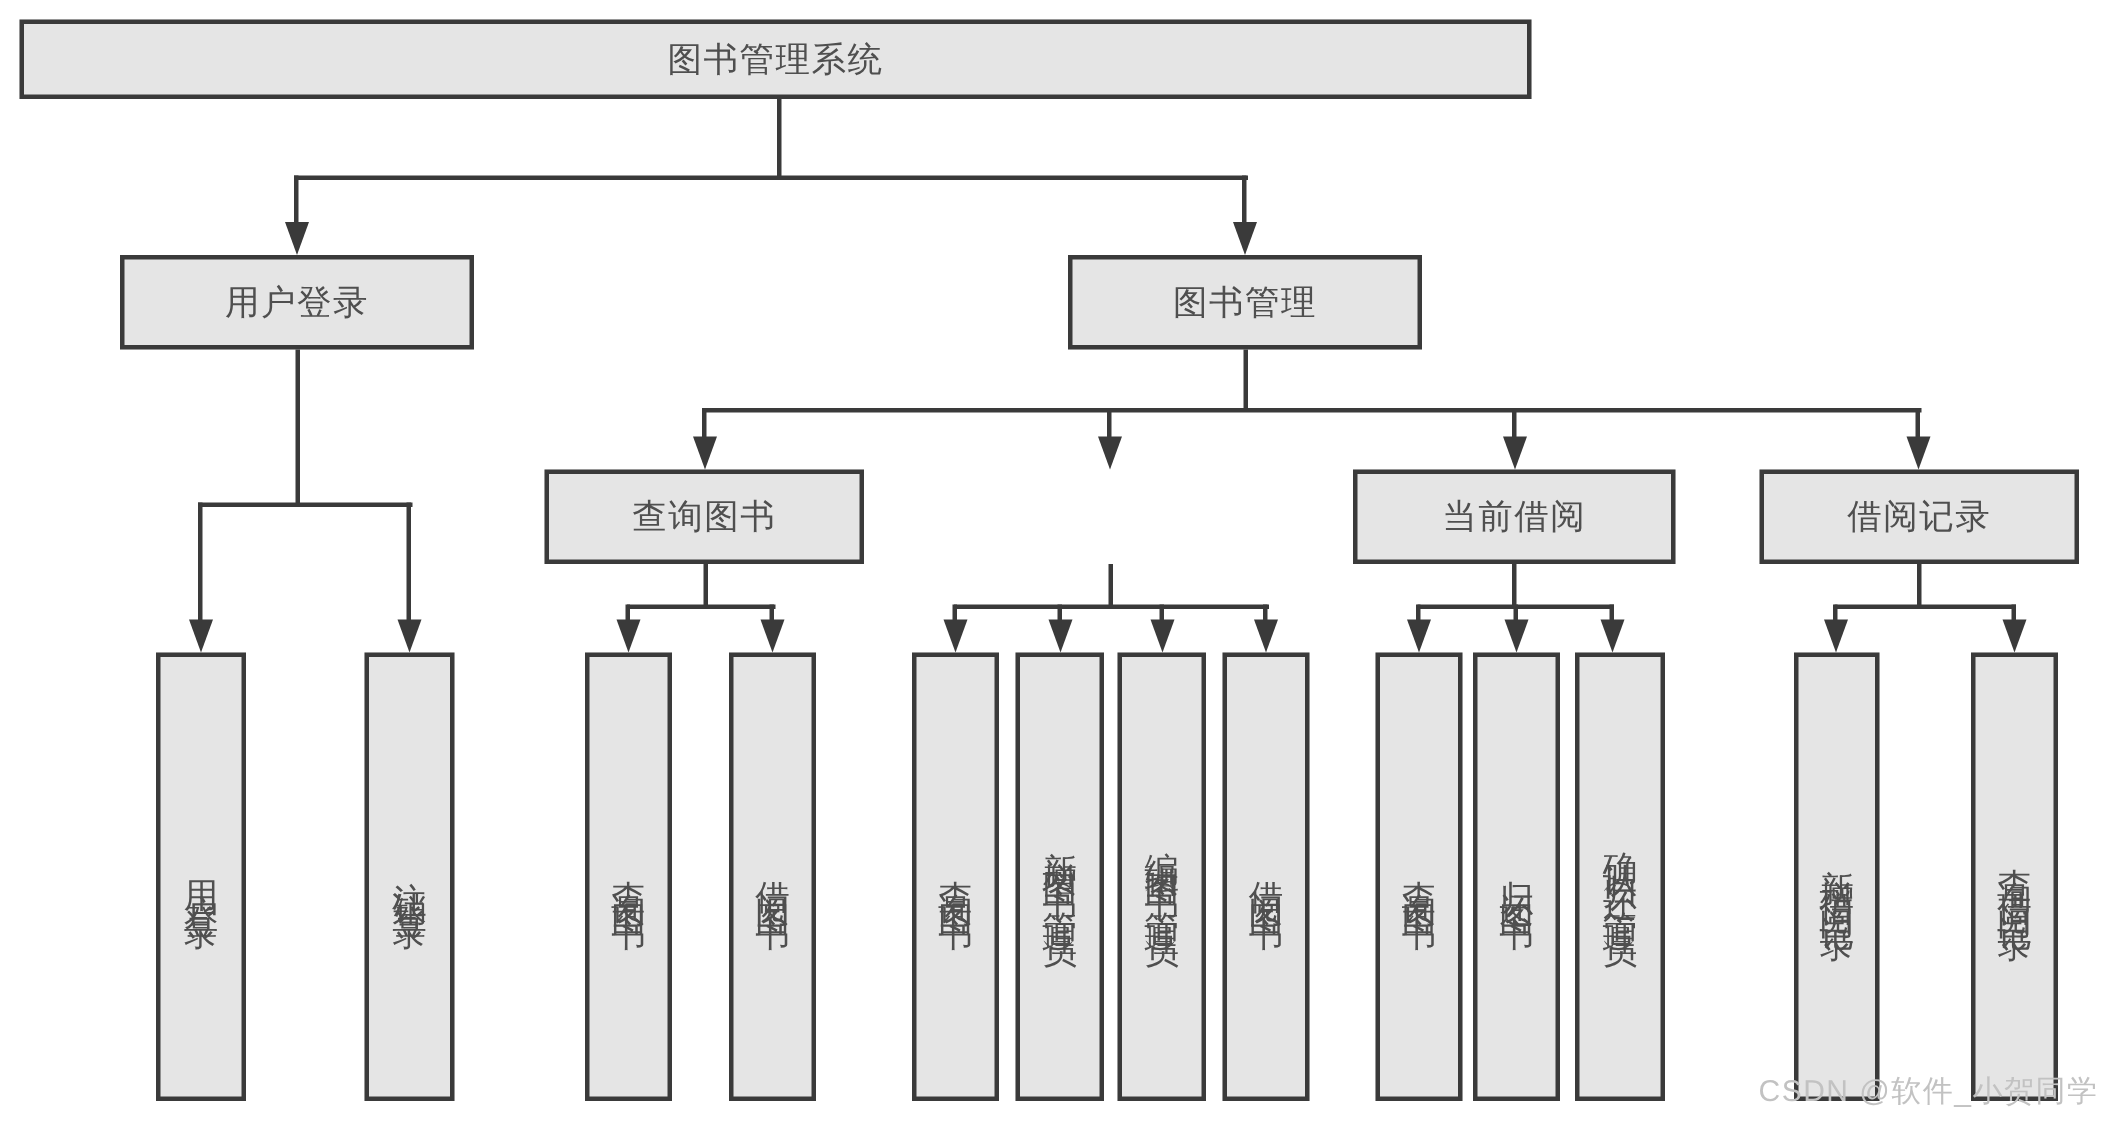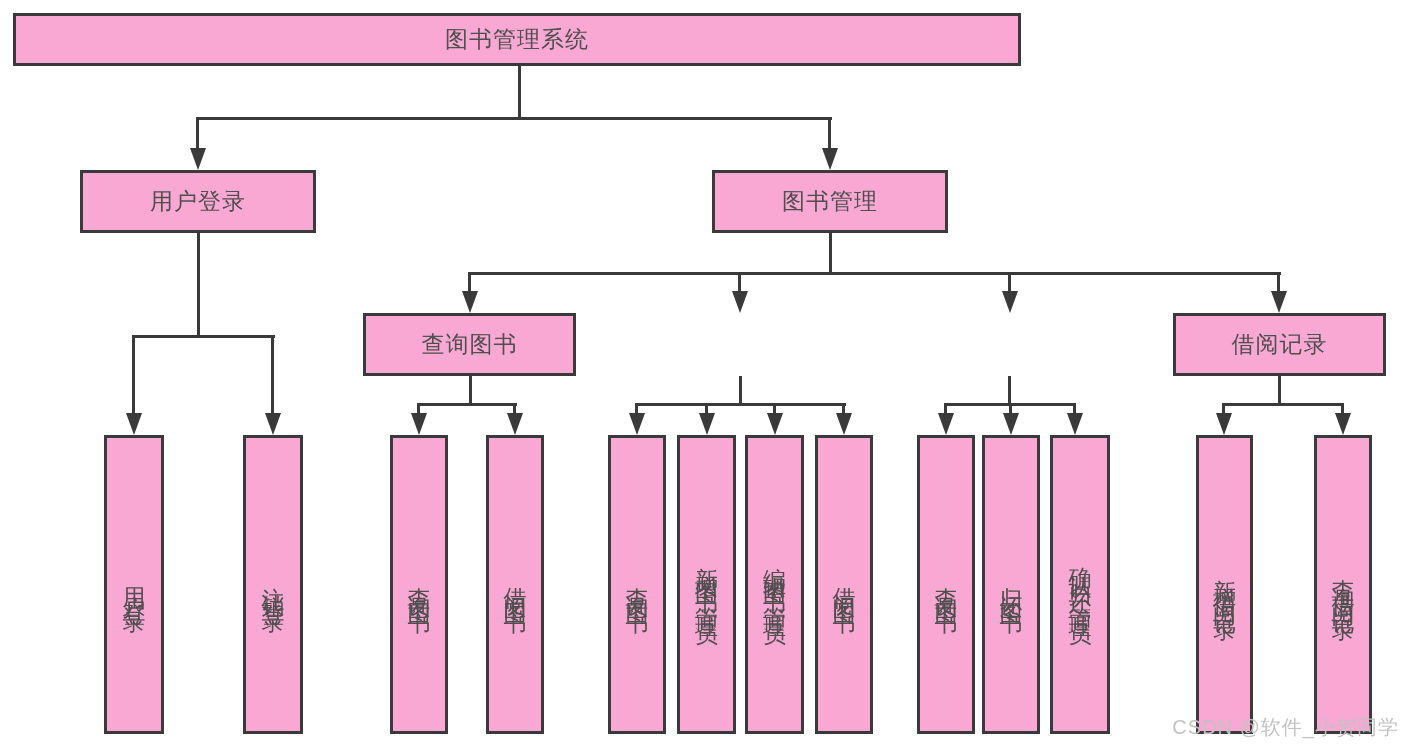--- a/index.html
+++ b/index.html
@@ -14,21 +14,21 @@
   body{font-family:"Liberation Sans","DejaVu Sans",sans-serif;}
   .canvas{
     position:relative;
     width:1405px;height:747px;
     background:var(--background);
     overflow:hidden;
   }
   
   .box{
     position:absolute;
-    background:#f9a8d4;
+    background:#e5e5e5;
     border:3px solid var(--box-border);
     display:flex;align-items:center;justify-content:center;
     color:var(--text);
   }
   .hbox{font-size:23px;letter-spacing:1px;}
   .vbox{font-size:23px;}
   .vbox .vtext{
     writing-mode:vertical-rl;
     text-orientation:mixed;
     letter-spacing:8px;
@@ -90,20 +90,23 @@
 
   <div class="box hbox n-l1-a">
     <span>用户登录</span>
   </div>
   <div class="box hbox n-l1-b">
     <span>图书管理</span>
   </div>
 
   <div class="box hbox n-l2-a">
     <span>查询图书</span>
+  </div>
+  <div class="box hbox n-l2-c">
+    <span>当前借阅</span>
   </div>
   <div class="box hbox n-l2-d">
     <span>借阅记录</span>
   </div>
 
   <div class="box vbox lf lf-ul1">
     <span class="vtext">用户登录</span>
   </div>
   <div class="box vbox lf lf-ul2">
     <span class="vtext">注销登录</span>

